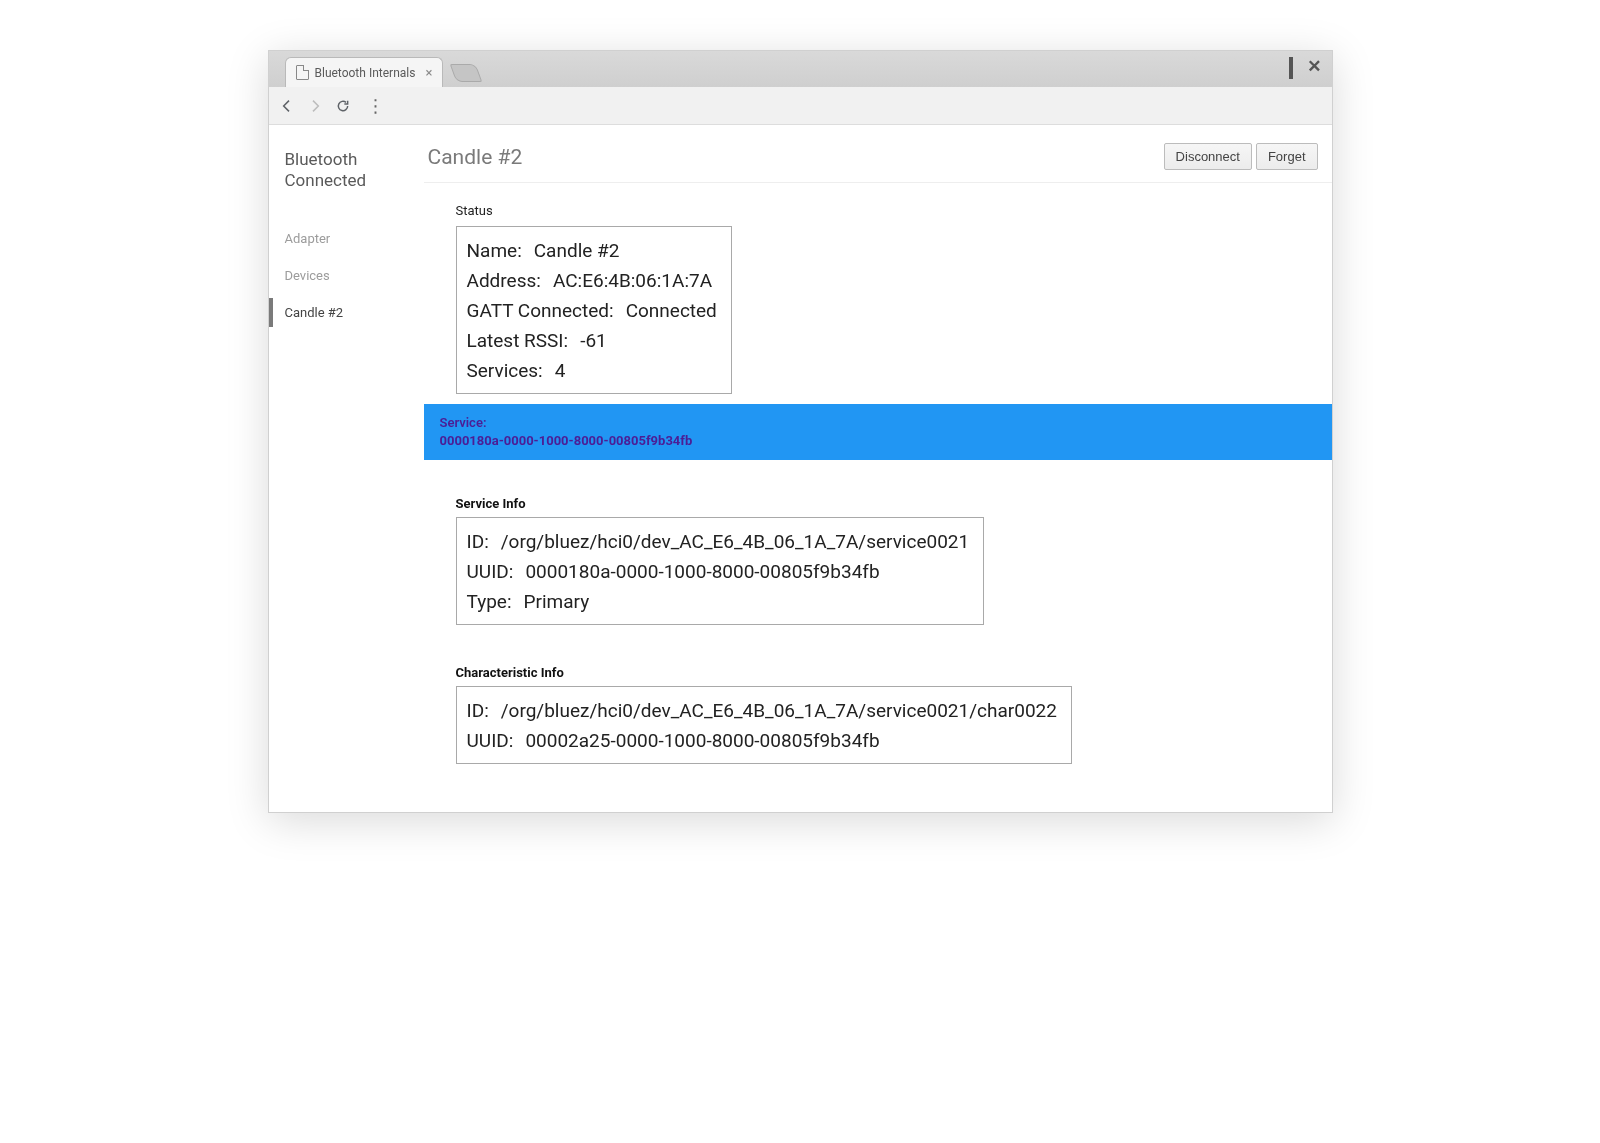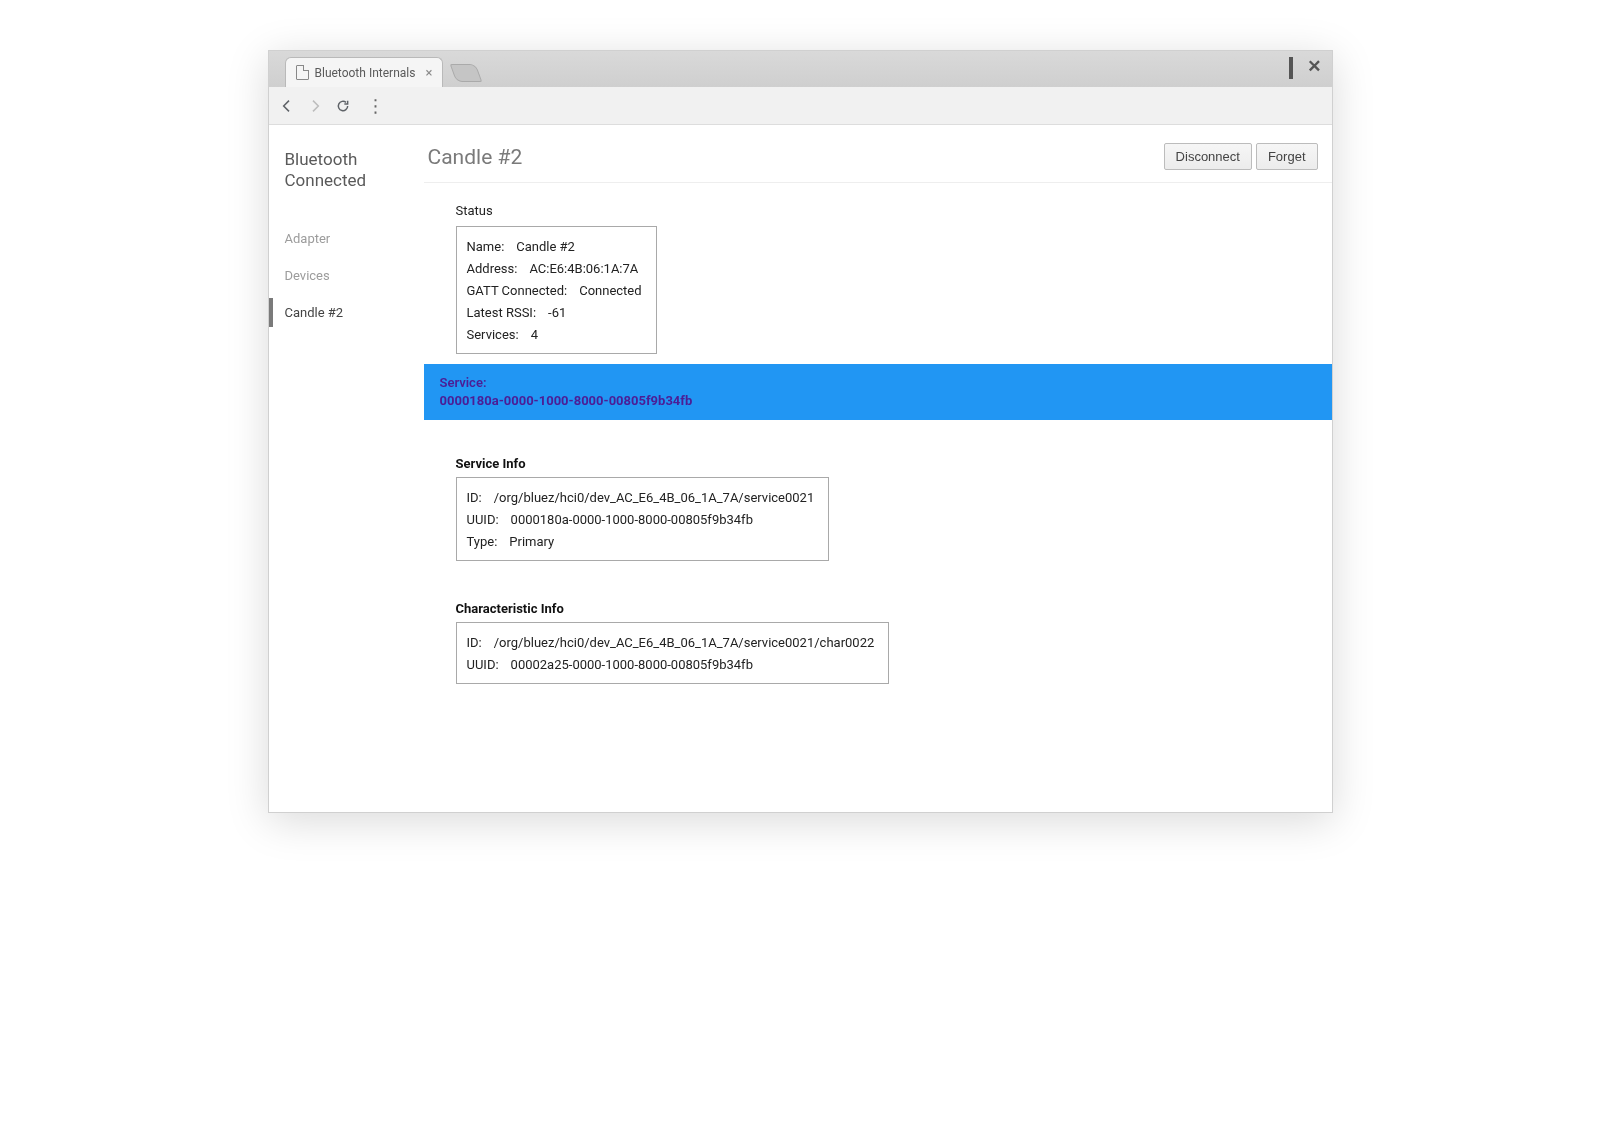--- a/index.html
+++ b/index.html
@@ -181,21 +181,21 @@
   color:#444;
   cursor:pointer;
 }
 .section-pad { padding: 20px 14px 4px 32px; }
 .sec-h { font-size: 13px; color:#222; margin-bottom: 8px; }
 .sub-h { font-size: 13px; font-weight:700; color:#111; margin: 16px 0 6px 0;}
 .infobox {
   border:1px solid #a9a9a9;
   display:inline-block;
   padding: 8px 14px 8px 10px;
-  font-size: 13px;
+  font-size: 19px;
   color:#222;
 }
 .infobox .row { display:flex; gap: 12px; padding: 3.5px 0;}
 .infobox .row .k { white-space:nowrap; }
 .infobox .row .v { white-space:nowrap; }
 .blueband {
   background:#2196f3;
   color:#4c1d95;
   font-size:13px;
   font-weight:600;

